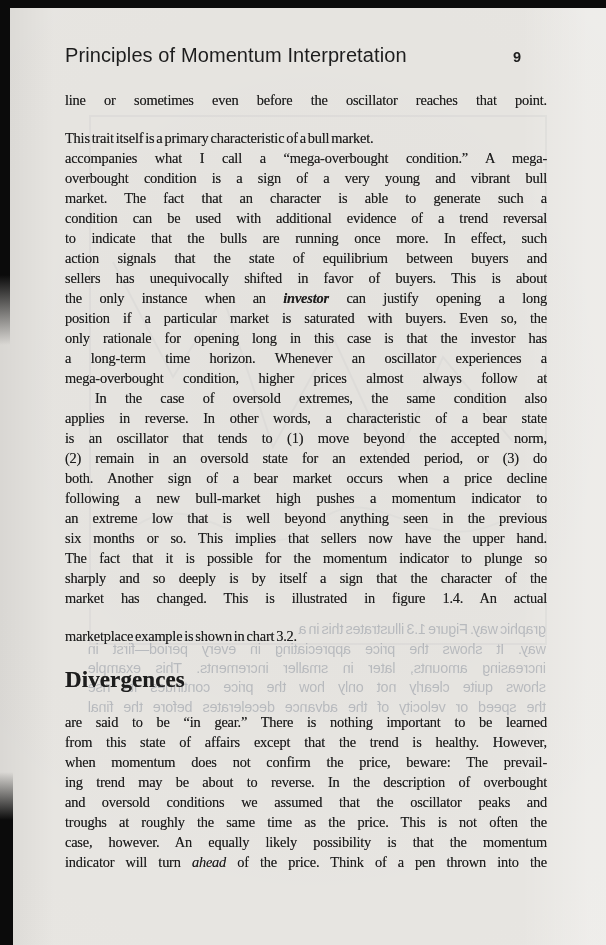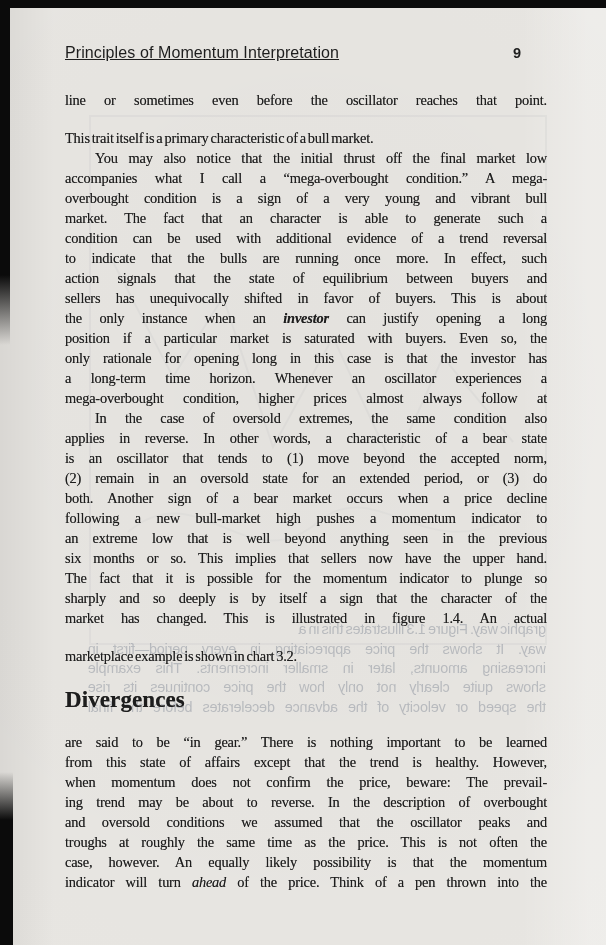--- a/index.html
+++ b/index.html
@@ -33,21 +33,21 @@
     text-align:justify;text-align-last:justify;
     filter:blur(0.45px);
   }
   .gline.short{text-align:left;text-align-last:left;}
   
   .header{
     position:absolute;left:65px;top:44px;width:456px;z-index:3;
     display:flex;justify-content:space-between;align-items:baseline;
     color:var(--ink,#1d1d1d);
   }
-  .header .title{font-size:16px;letter-spacing:0.1px;text-decoration:underline;}
+  .header .title{font-size:20px;letter-spacing:0.1px;}
   .header .pagenum{font-size:14.5px;font-weight:bold;}
   .body{
     position:absolute;left:65px;top:90px;width:482px;z-index:3;
     color:var(--ink,#1d1d1d);
     font-size:14.4px;line-height:20px;
     letter-spacing:-0.2px;word-spacing:-1.5px;
     text-shadow:0 0 0.4px rgba(20,20,20,0.55);
     font-family:Liberation Serif, serif;
   }
   .para{margin:0;}
@@ -82,21 +82,20 @@
     <span class="title">Principles of Momentum Interpretation</span>
     <span class="pagenum">9</span>
   </div>
 
   <div class="body">
       <div class="para">
         <div class="tline">line or sometimes even before the oscillator reaches that point.</div>
         <div class="tline lastline">This trait itself is a primary characteristic of a bull market.</div>
       </div>
       <div class="para">
-        <div class="tline indent">You may also notice that the initial thrust off the final market low</div>
         <div class="tline">accompanies what I call a “mega-overbought condition.” A mega-</div>
         <div class="tline">overbought condition is a sign of a very young and vibrant bull</div>
         <div class="tline">market. The fact that an character is able to generate such a</div>
         <div class="tline">condition can be used with additional evidence of a trend reversal</div>
         <div class="tline">to indicate that the bulls are running once more. In effect, such</div>
         <div class="tline">action signals that the state of equilibrium between buyers and</div>
         <div class="tline">sellers has unequivocally shifted in favor of buyers. This is about</div>
         <div class="tline">the only instance when an <b><i>investor</i></b> can justify opening a long</div>
         <div class="tline">position if a particular market is saturated with buyers. Even so, the</div>
         <div class="tline">only rationale for opening long in this case is that the investor has</div>

